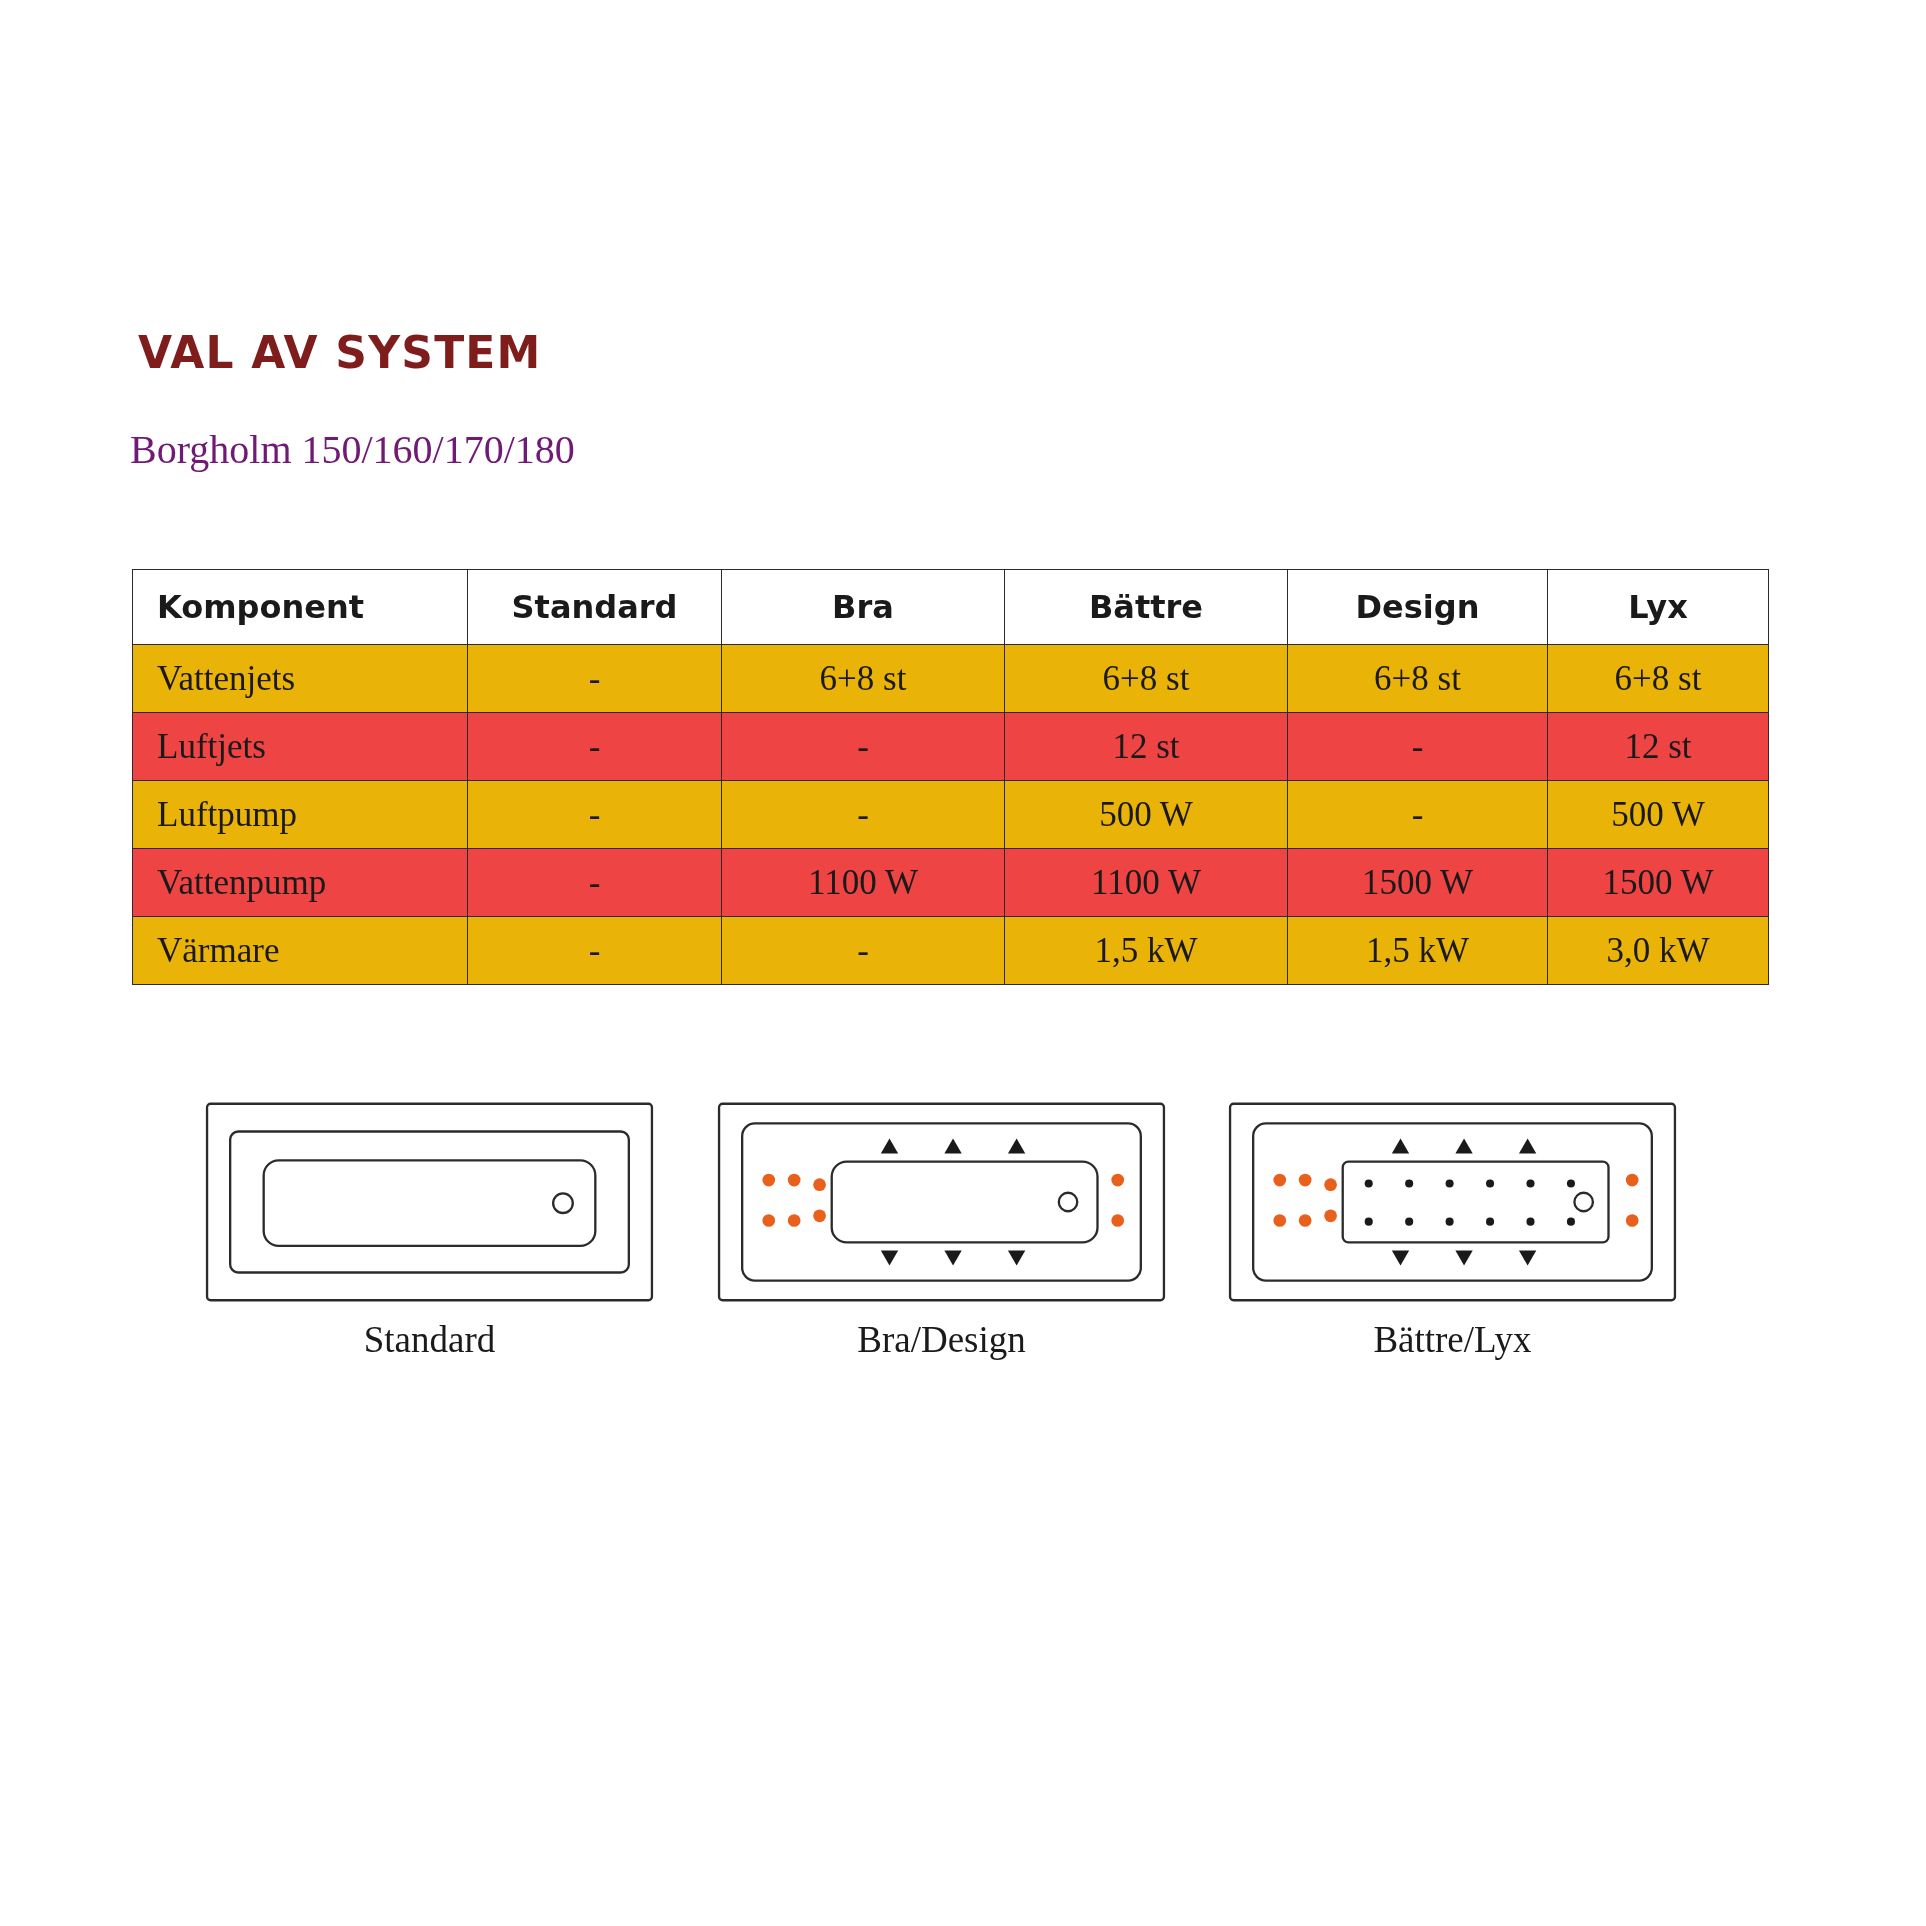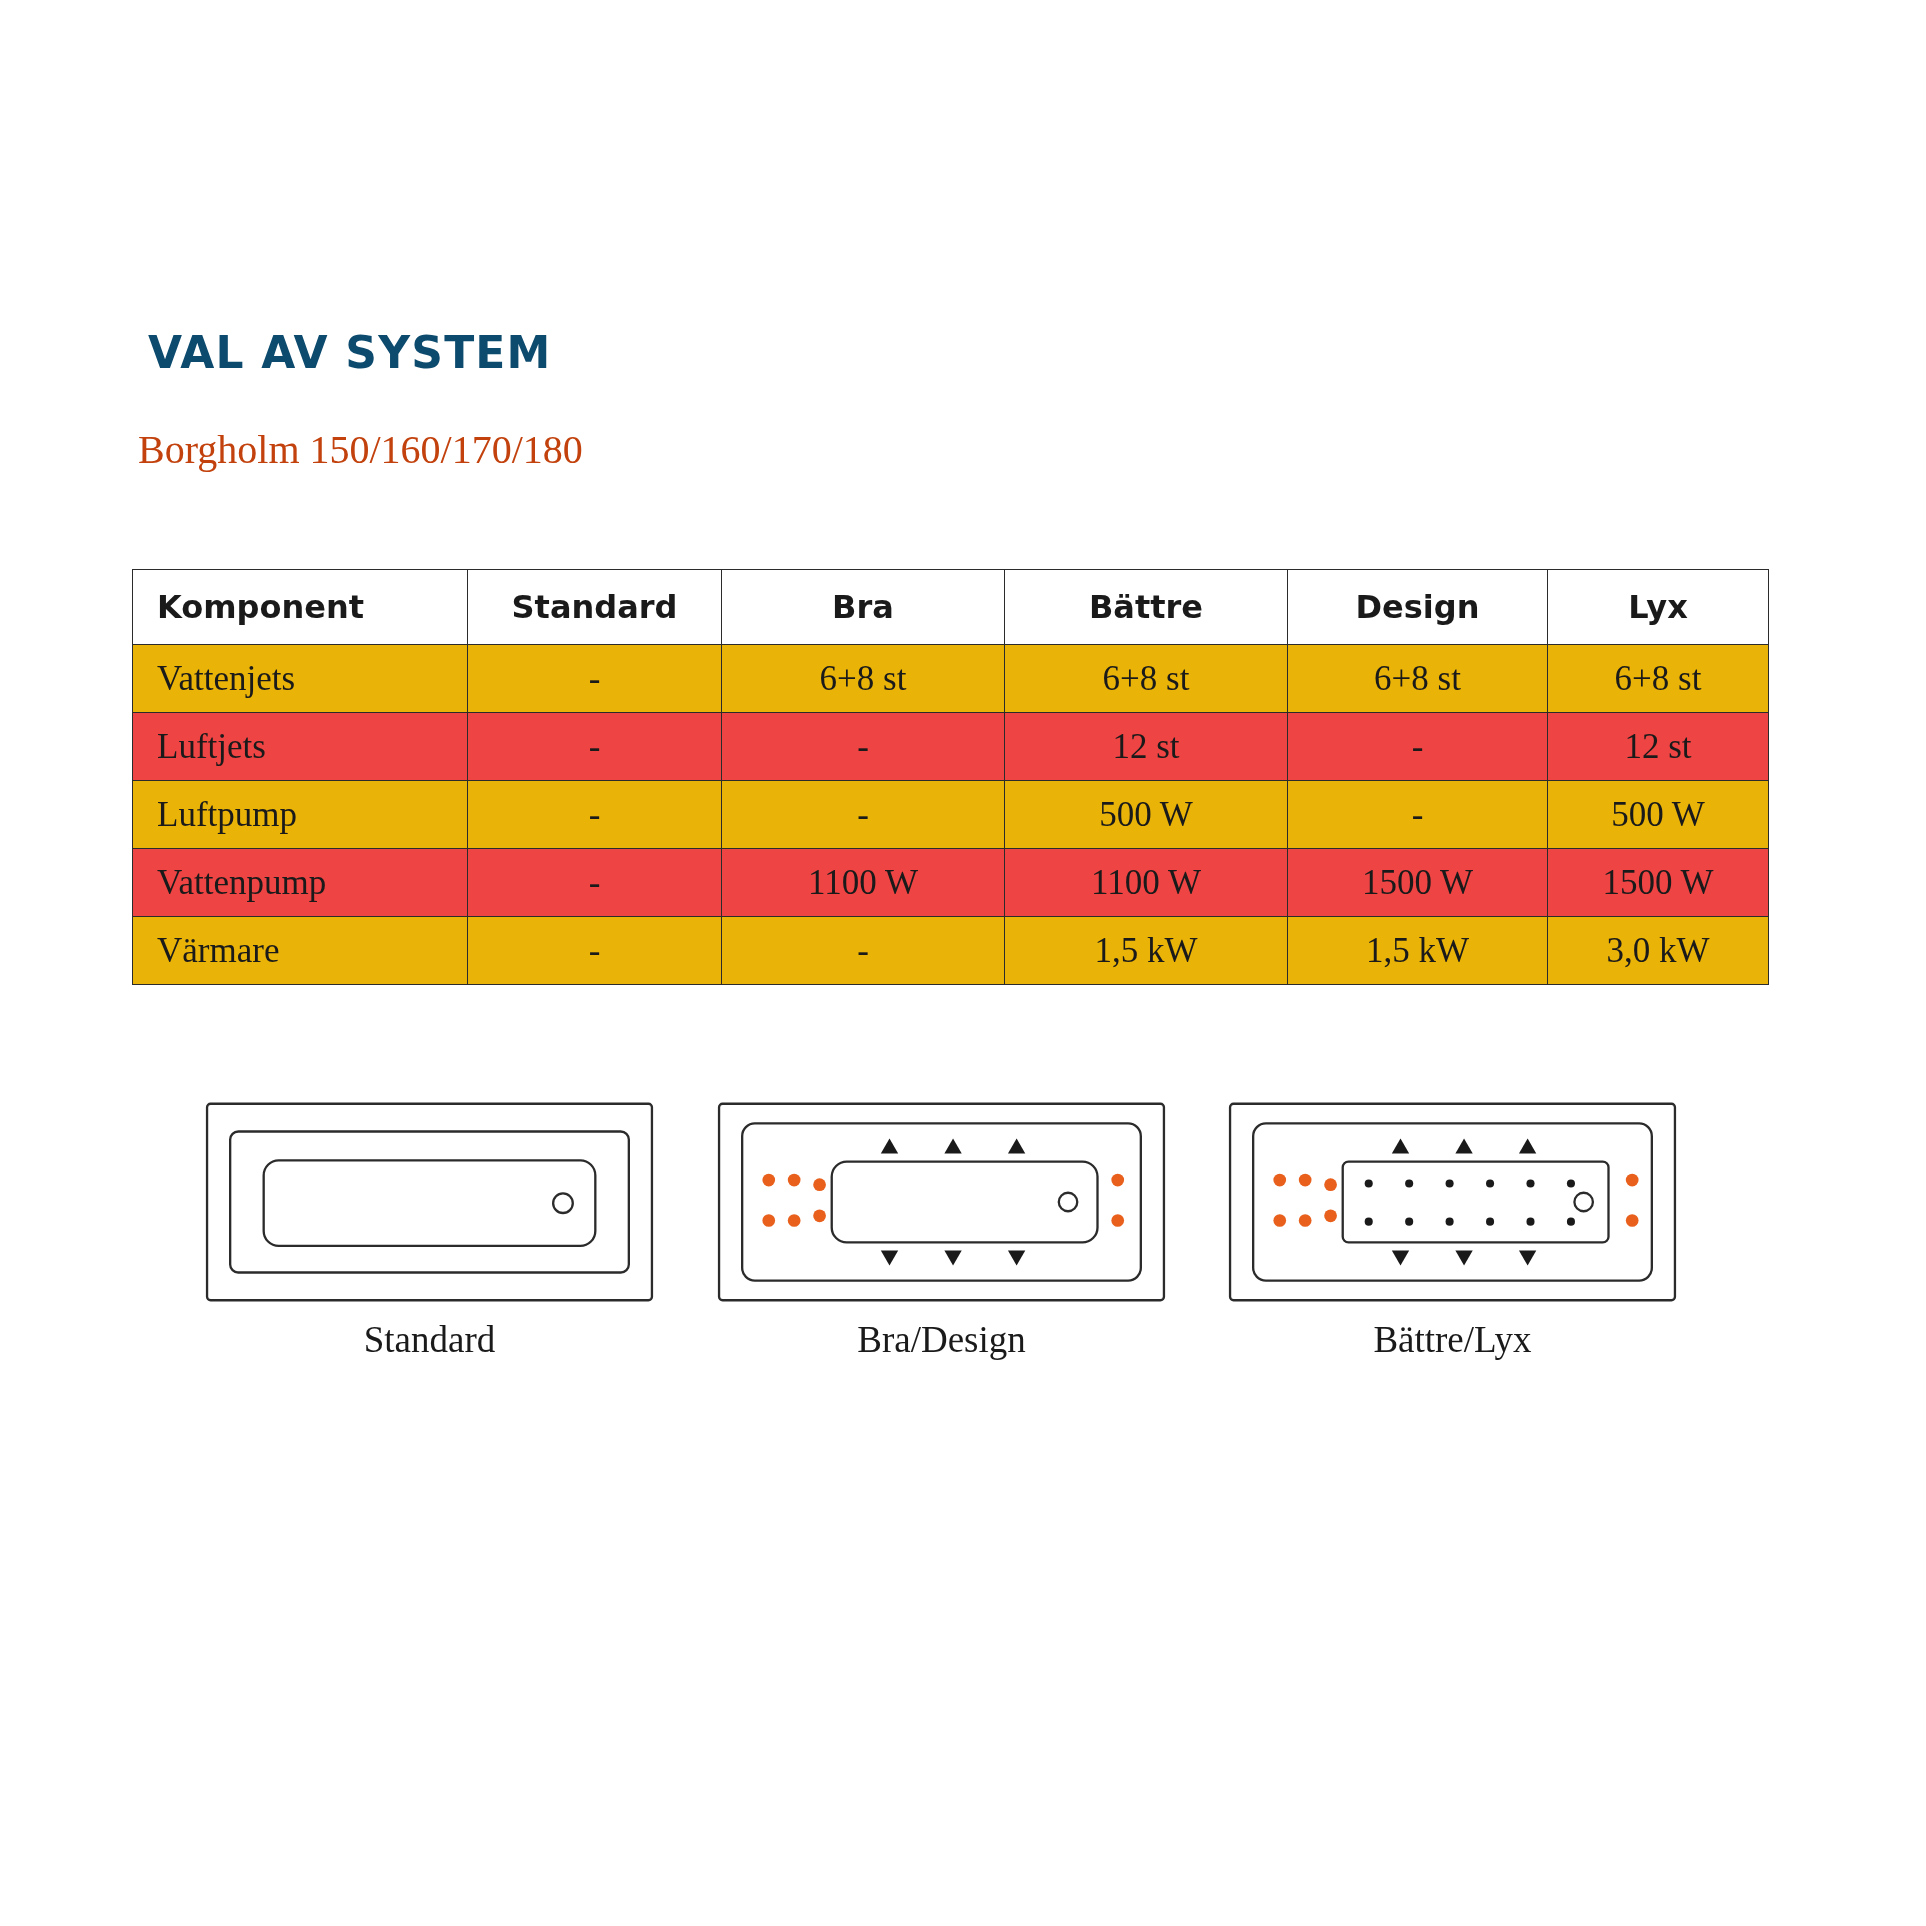--- a/index.html
+++ b/index.html
@@ -20,36 +20,36 @@
     position: absolute;
     left: 0;
     top: 0;
     width: 1926px;
     height: 1926px;
   }
 
   
   .title {
     position: absolute;
-    left: 148px;
+    left: 138px;
     top: 327px;
     font-family: "DejaVu Sans", sans-serif;
     font-weight: bold;
     font-size: 44px;
     letter-spacing: 1.2px;
-    color: #0c4a6e;
+    color: #7f1d1d;
     white-space: nowrap;
   }
   .subtitle {
     position: absolute;
-    left: 138px;
+    left: 130px;
     top: 426px;
     font-family: "Liberation Serif", serif;
     font-size: 40px;
-    color: #c2410c;
+    color: #701a75;
     white-space: nowrap;
   }
 
   
   .table-wrap {
     position: absolute;
     left: 132px;
     top: 569px;
     width: 1473px;
   }

